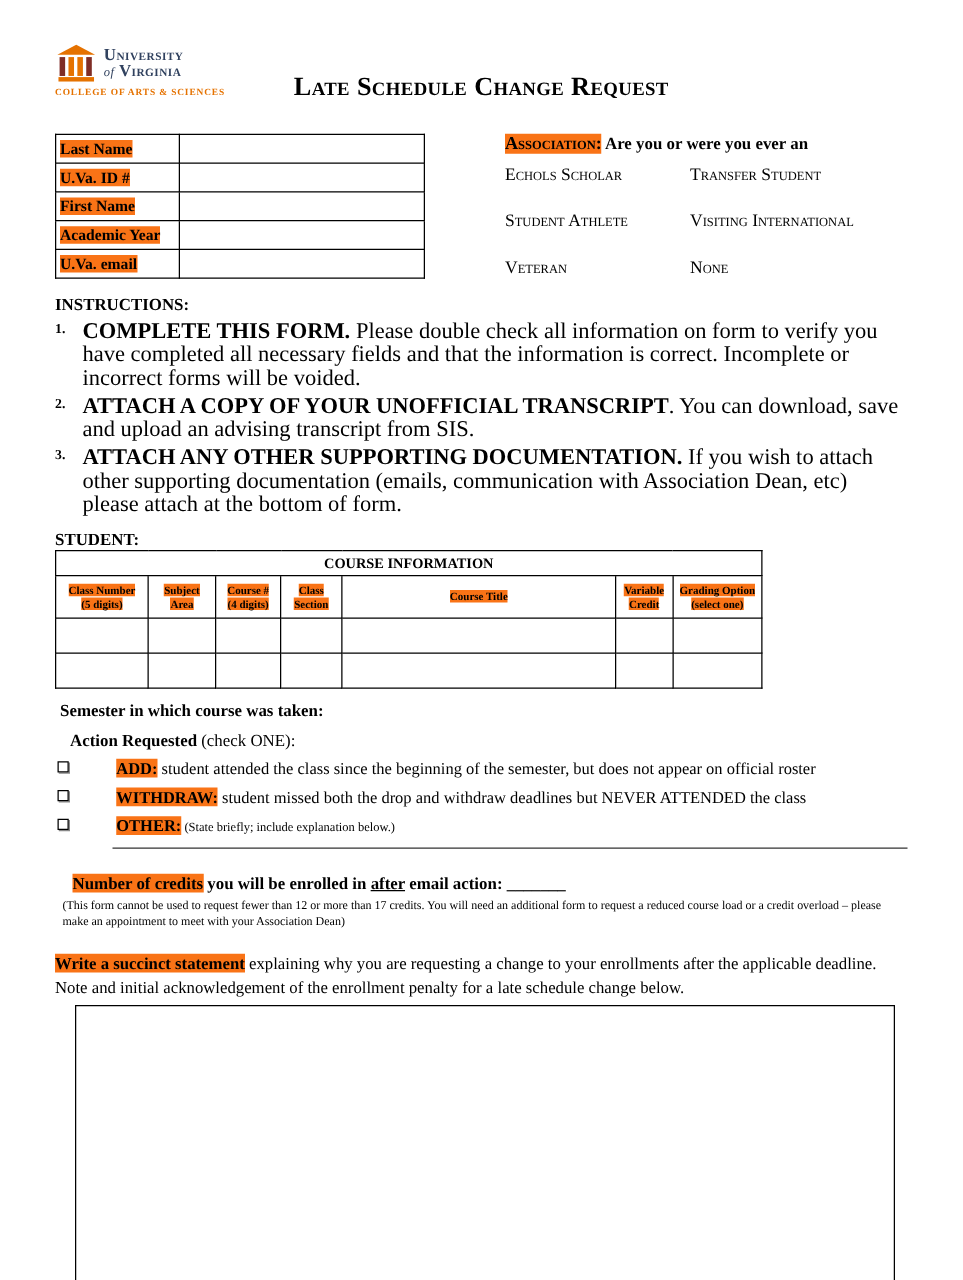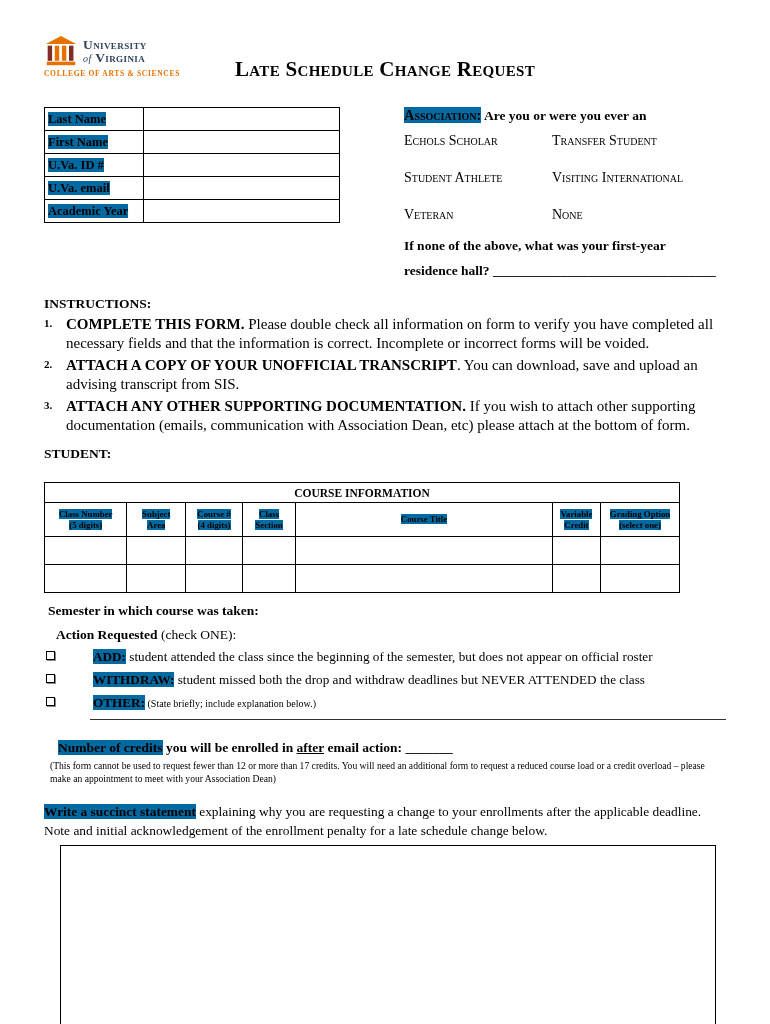--- a/index.html
+++ b/index.html
@@ -3,21 +3,21 @@
 <meta charset="utf-8">
 <style>
   * { margin:0; padding:0; box-sizing:border-box; }
   html, body { background:#ffffff; }
   body {
     width:770px; height:1024px;
     font-family:"Liberation Serif","DejaVu Serif",serif;
     color:#000; font-size:13px;
   }
   .page { width:770px; height:1024px; padding:10px 44px 0; position:relative; overflow:hidden; background:#fff; }
-  .hl { background:#0369a1; }
+  .hl { background:#f97316; }
 
   
   .header { position:relative; height:70px; }
   .logo { display:flex; flex-direction:column; width:180px;margin-top:25px; }
   .logo-top { display:flex; align-items:center; gap:5px; }
   .logo-icon { width:34px; height:32px; flex:0 0 auto; }
   .logo-name { color:#31425f; font-weight:bold; font-variant:small-caps; line-height:13px; font-size:13.5px; letter-spacing:0.4px; }
   .logo-name .of { font-style:italic; font-variant:normal; font-weight:normal; font-size:10px; }
   .logo-college { color:#e57200; font-size:7.5px; font-weight:bold; text-transform:uppercase; letter-spacing:0.7px; margin-top:2px; }
   .doc-title { position:absolute; left:0; right:0; top:22px; text-align:center; font-variant:small-caps; font-weight:bold; font-size:21px; letter-spacing:0.3px; }
@@ -31,25 +31,25 @@
   .assoc { margin-left:64px; width:322px; }
   .assoc-head { font-weight:bold; font-size:13.5px; }
   .assoc-head .sc { font-variant:small-caps; font-size:14.5px;margin-top:44px; }
   .assoc-grid { display:grid; grid-template-columns:148px auto; margin-top:9px; row-gap:21px; font-variant:small-caps; font-size:14px; }
   .residence { margin-top:10px; font-weight:bold; font-size:13.5px; line-height:25px; }
 
   
   .instr-head { font-weight:bold; margin-top:13px; font-size:13.5px; }
   .instr-item { display:flex; margin-top:3px; }
   .instr-num { width:22px; font-weight:bold; font-size:11px; padding-top:2px; }
-  .instr-body { flex:1; font-size:15px; line-height:19px; }
+  .instr-body { flex:1; font-size:18px; line-height:19px; }
 
   
   .student-head { font-weight:bold; margin-top:11px; font-size:13.5px; }
-  table.course { border-collapse:collapse; width:636px; margin-top:20px; }
+  table.course { border-collapse:collapse; width:566px; margin-top:0; }
   table.course td, table.course th { border:1px solid #000; }
   .course-title-row td { text-align:center; font-weight:bold; font-size:11.5px; height:20px; }
   table.course th { height:34px; font-size:8.8px; font-weight:bold; text-align:center; vertical-align:middle; line-height:11px; }
   table.course td.cell { height:28px; }
 
   .semester { margin-top:10px; margin-left:4px; font-weight:bold; font-size:13.5px; }
   .action-head { margin-top:8px; margin-left:12px; font-size:13.5px; }
 
   .chk-row { display:flex; align-items:flex-start; margin-top:5px; }
   .chk { width:9px; height:9px; border:1px solid #000; margin:3px 6px 0 2px; flex:0 0 auto; box-shadow:1px 1px 0 #888; background:#fff; }
@@ -96,53 +96,49 @@
 
   <div class="top">
 
     <table class="fields">
       <tbody>
         <tr>
           <td class="flabel"><span class="hl">Last Name</span></td>
           <td></td>
         </tr>
         <tr>
+          <td class="flabel"><span class="hl">U.Va. ID #</span></td>
+          <td></td>
+        </tr>
+        <tr>
           <td class="flabel"><span class="hl">First Name</span></td>
           <td></td>
         </tr>
         <tr>
-          <td class="flabel"><span class="hl">U.Va. ID #</span></td>
+          <td class="flabel"><span class="hl">Academic Year</span></td>
           <td></td>
         </tr>
         <tr>
           <td class="flabel"><span class="hl">U.Va. email</span></td>
-          <td></td>
-        </tr>
-        <tr>
-          <td class="flabel"><span class="hl">Academic Year</span></td>
           <td></td>
         </tr>
       </tbody>
     </table>
 
     <div class="assoc">
       <div class="assoc-head">
         <span class="sc hl">Association:</span><span> Are you or were you ever an</span>
       </div>
       <div class="assoc-grid">
         <span>Echols Scholar</span>
         <span>Transfer Student</span>
         <span>Student Athlete</span>
         <span>Visiting International</span>
         <span>Veteran</span>
         <span>None</span>
-      </div>
-      <div class="residence">
-        <span>If none of the above, what was your first-year</span><br>
-        <span>residence hall? </span><span>_________________________________</span>
       </div>
     </div>
   </div>
 
   <div class="instr-head">INSTRUCTIONS:</div>
 
   <div class="instr-item">
     <div class="instr-num">1.</div>
     <div class="instr-body"><b>COMPLETE THIS FORM.</b><span> Please double check all information on form to verify you have completed all necessary fields and that the information is correct. Incomplete or incorrect forms will be voided.</span></div>
   </div>

